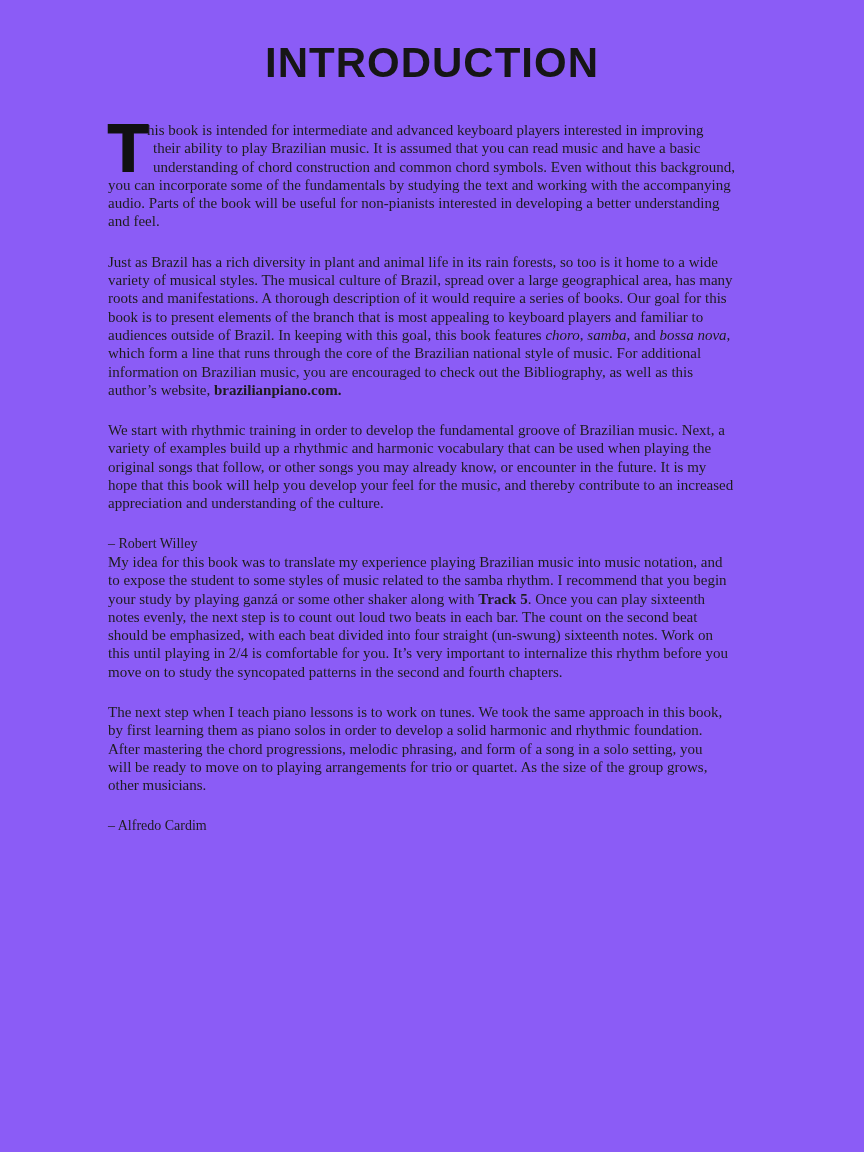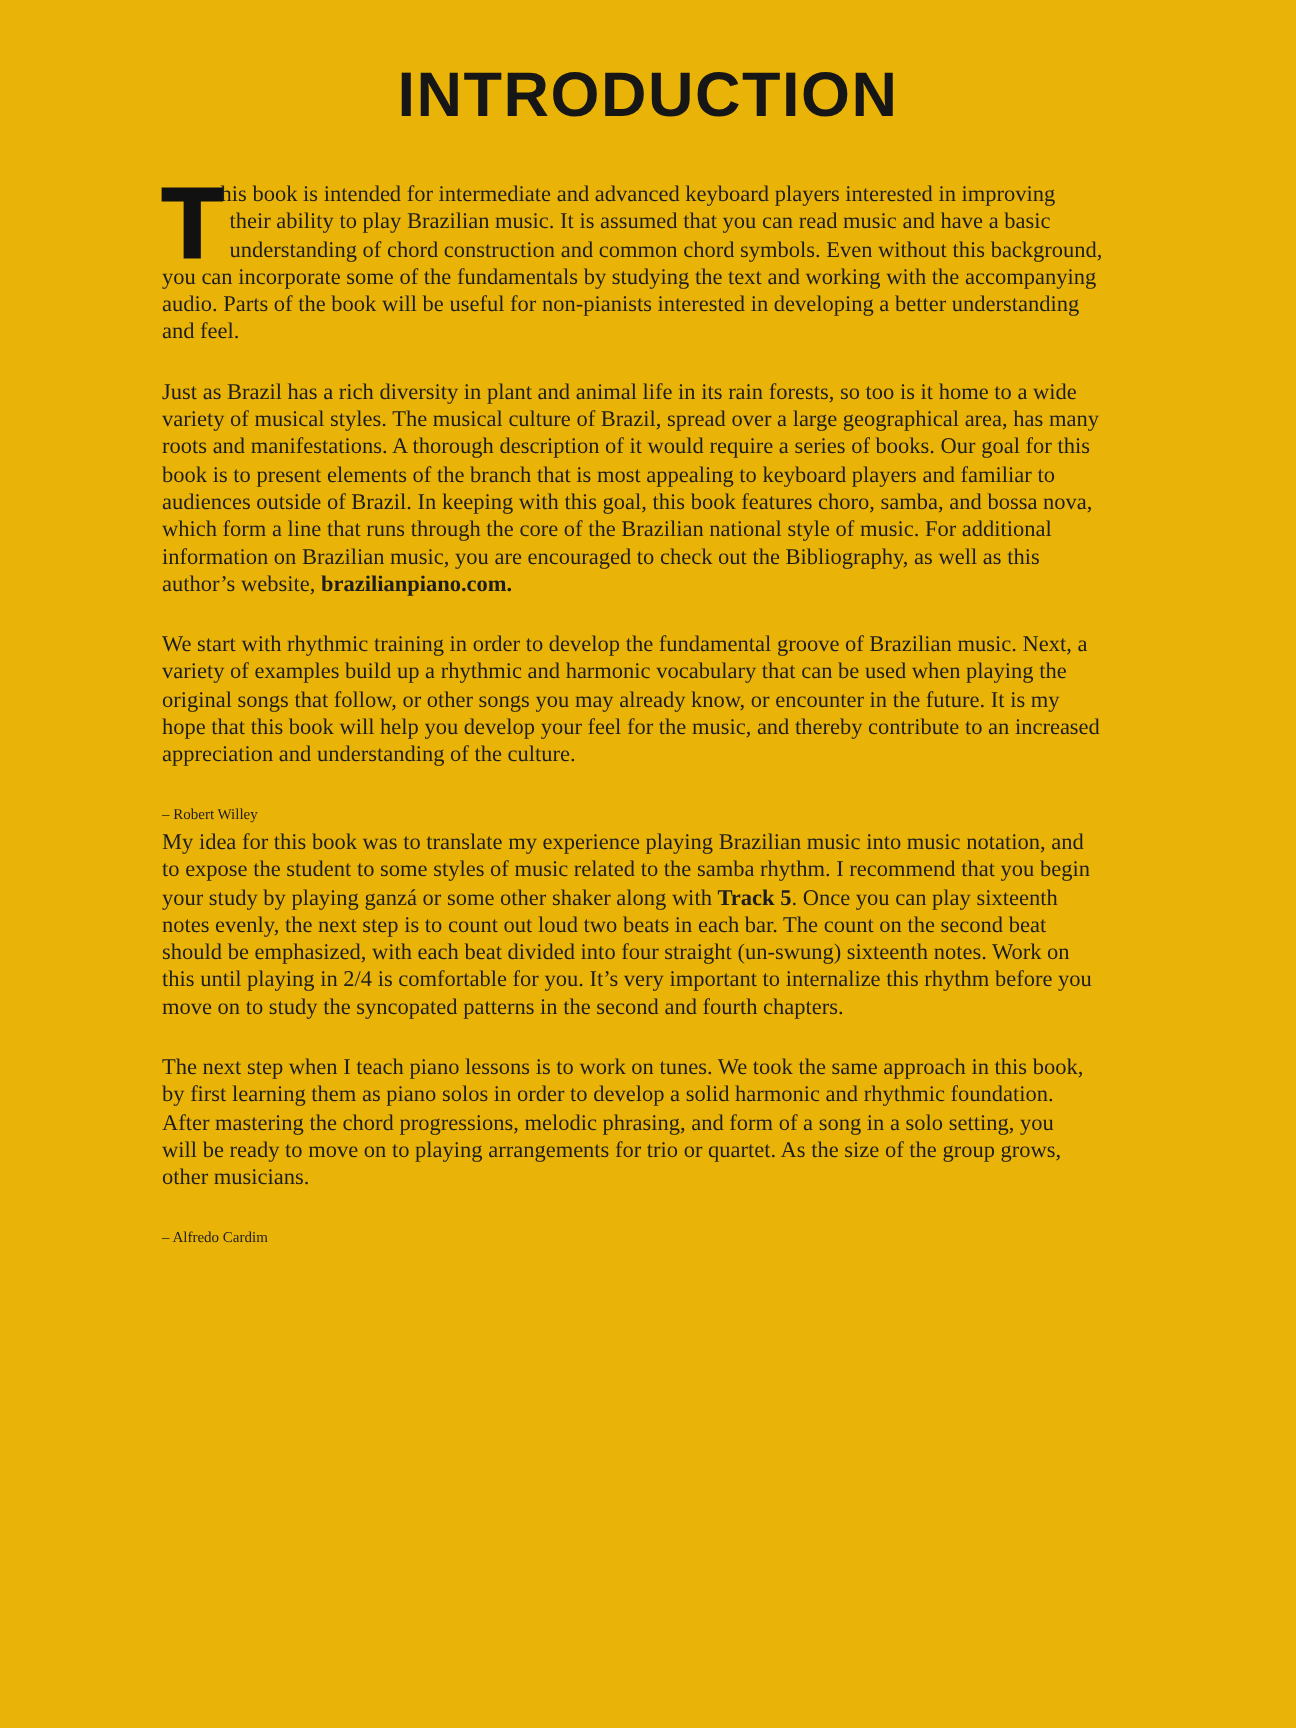--- a/index.html
+++ b/index.html
@@ -1,19 +1,19 @@
 <!DOCTYPE html>
 <html><head>
 <meta charset="utf-8">
 <style>
   html, body { margin:0; padding:0; background:#ffffff; }
   .page {
     position:relative;
     width:864px; height:1152px;
-    background:#eab308;
+    background:#8b5cf6;
     box-sizing:border-box;
     padding:42px 108px 0 108px;
     font-family:"Liberation Serif", serif;
     color:#1d1d1d;
     overflow:hidden;
   }
   .title {
     margin:0;
     font-family:"Liberation Sans", sans-serif;
     font-weight:bold;
@@ -26,37 +26,37 @@
   .article { }
   .section:first-of-type { margin-top:35px; }
   .section + .section { }
   .para {
     position:relative;
     margin:0 0 22px 0;
     font-size:15px;
     line-height:18.3px;
   }
   .line { white-space:nowrap; }
-  .it { }
+  .it { font-style:italic; }
   .bd { font-weight:bold; }
   .dropcap {
     position:absolute;
     left:0; top:2px;
     display:block;
     font-family:"Liberation Sans", sans-serif;
     font-weight:bold;
     font-size:66px;
     line-height:50px;
     color:#111111;
     -webkit-text-stroke:2px #111111;
   }
   .dc-first { padding-left:39px;margin-top:37px; }
   .dc-wrap  { padding-left:45px; }
   .signature {
-    font-size:10px;
+    font-size:14px;
     line-height:18.3px;
   }
 </style>
 </head>
 <body>
 
 <div class="page">
   <h1 class="title">INTRODUCTION</h1>
   <div class="article">
       <section class="section">

